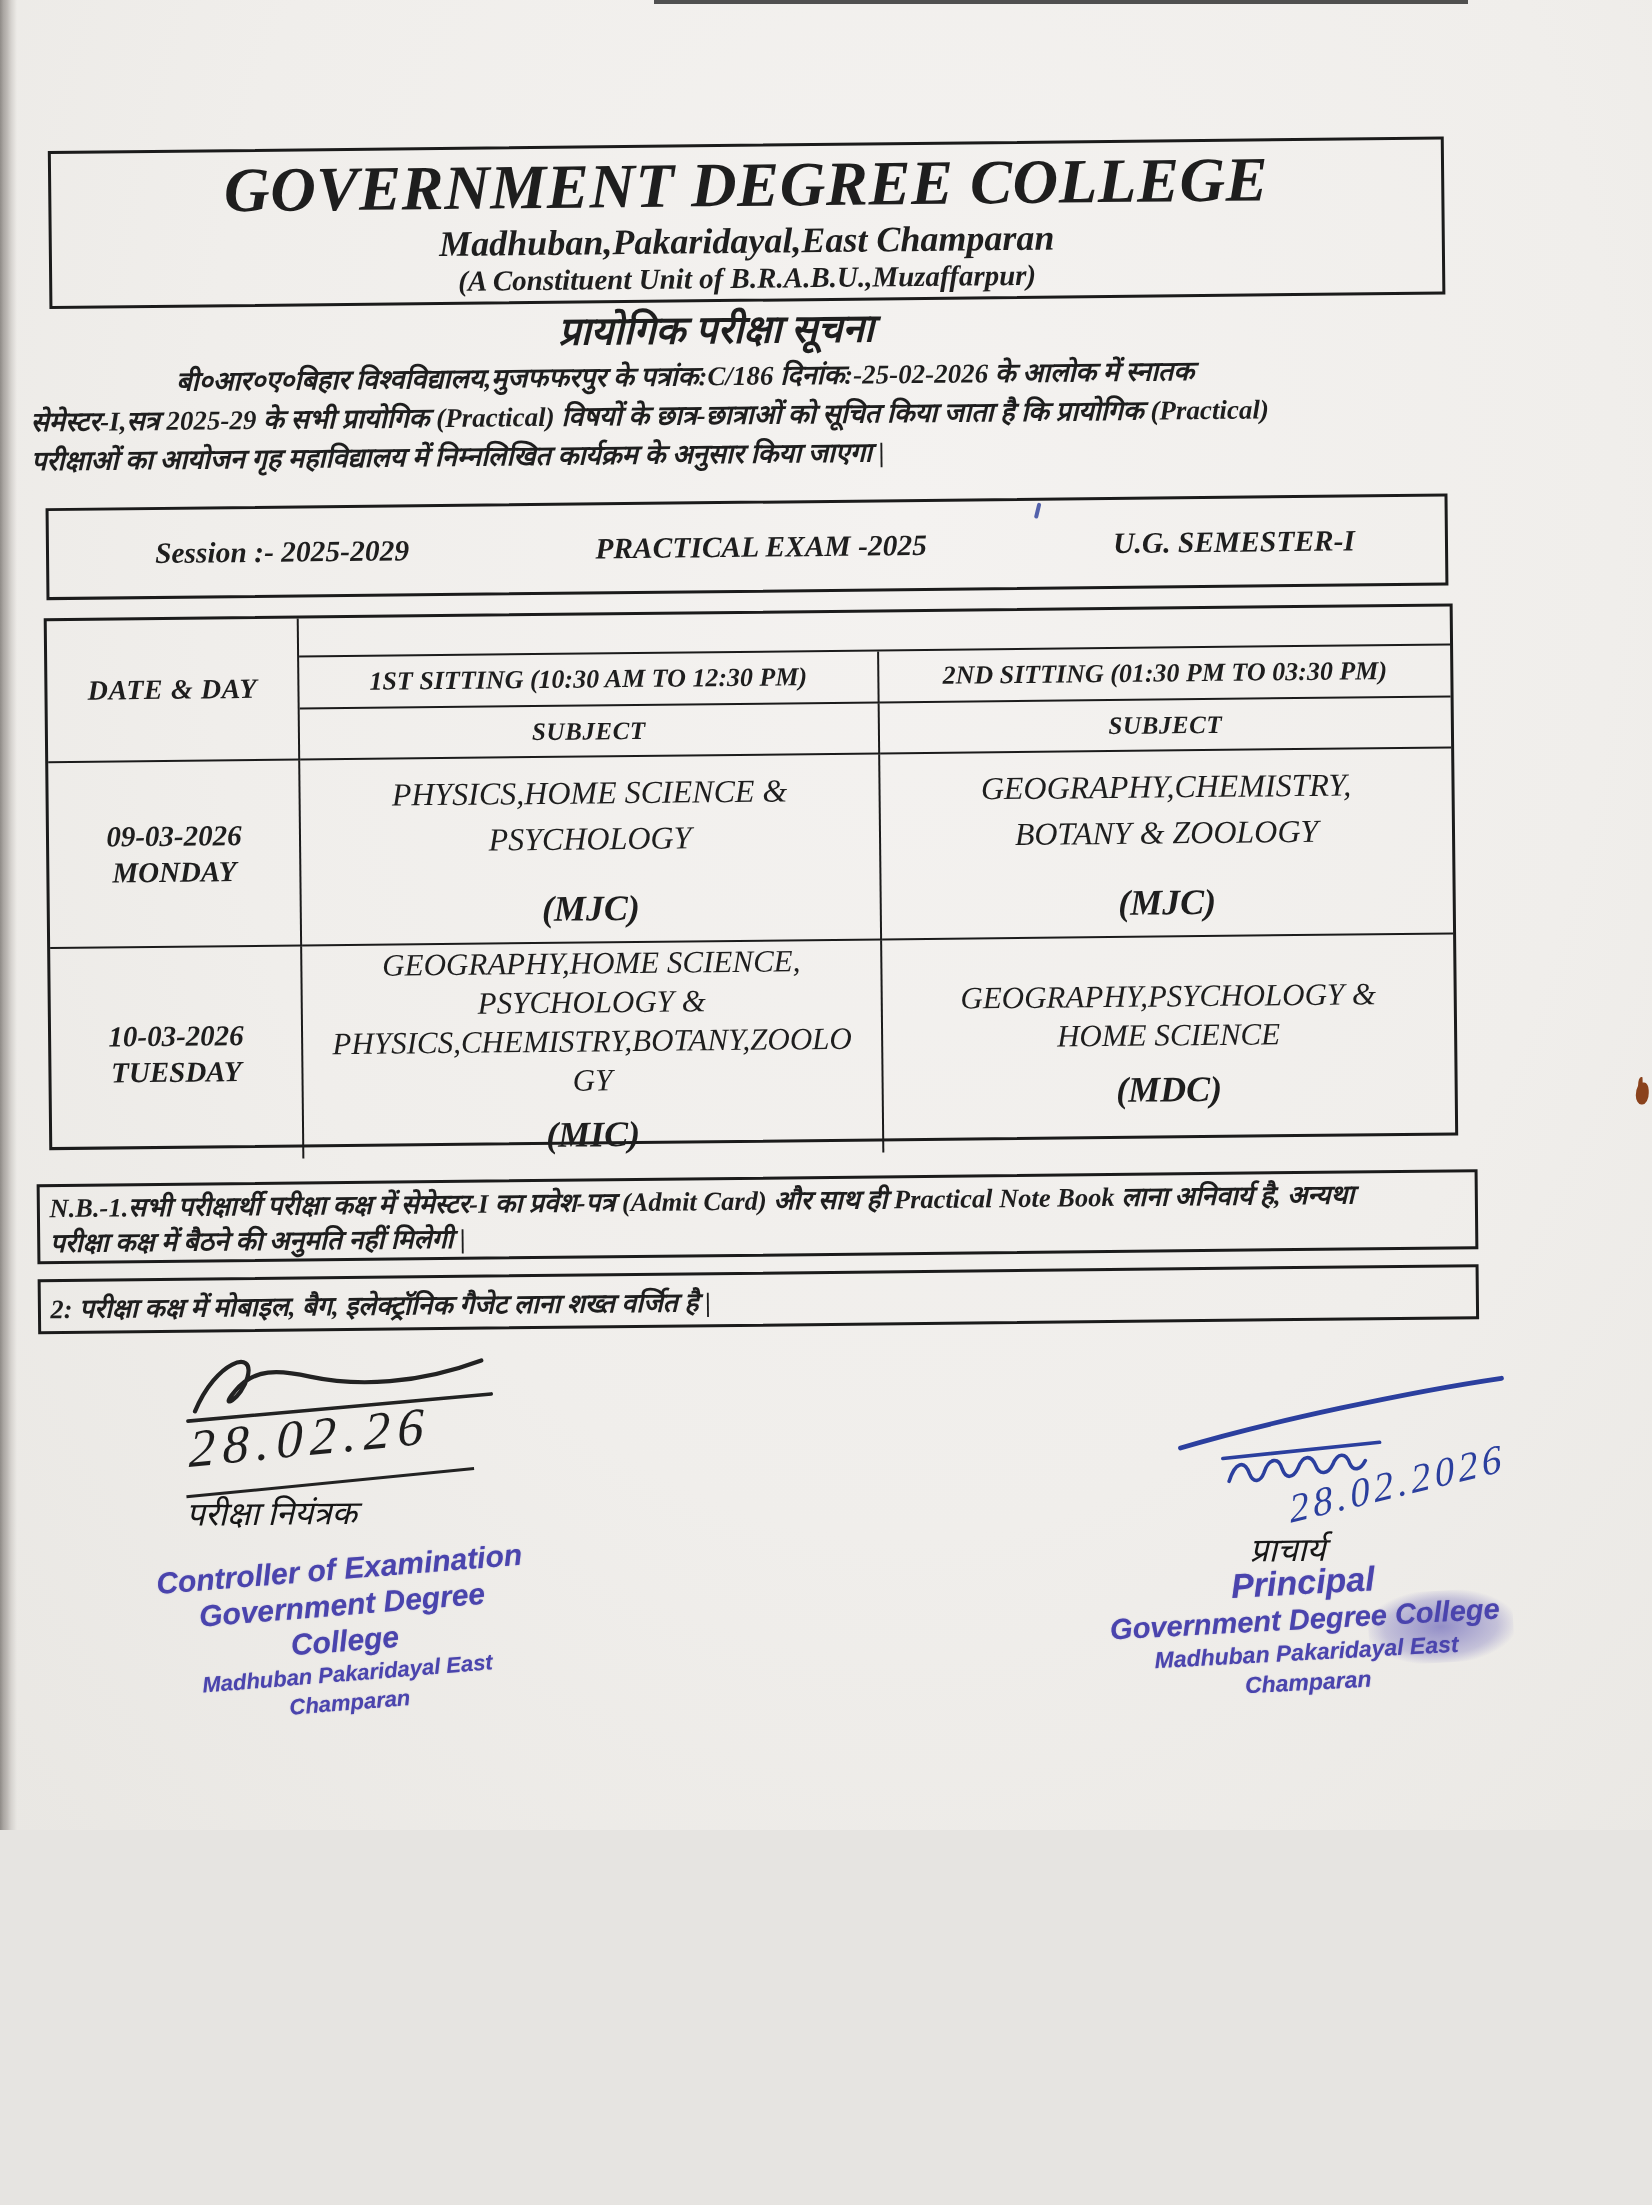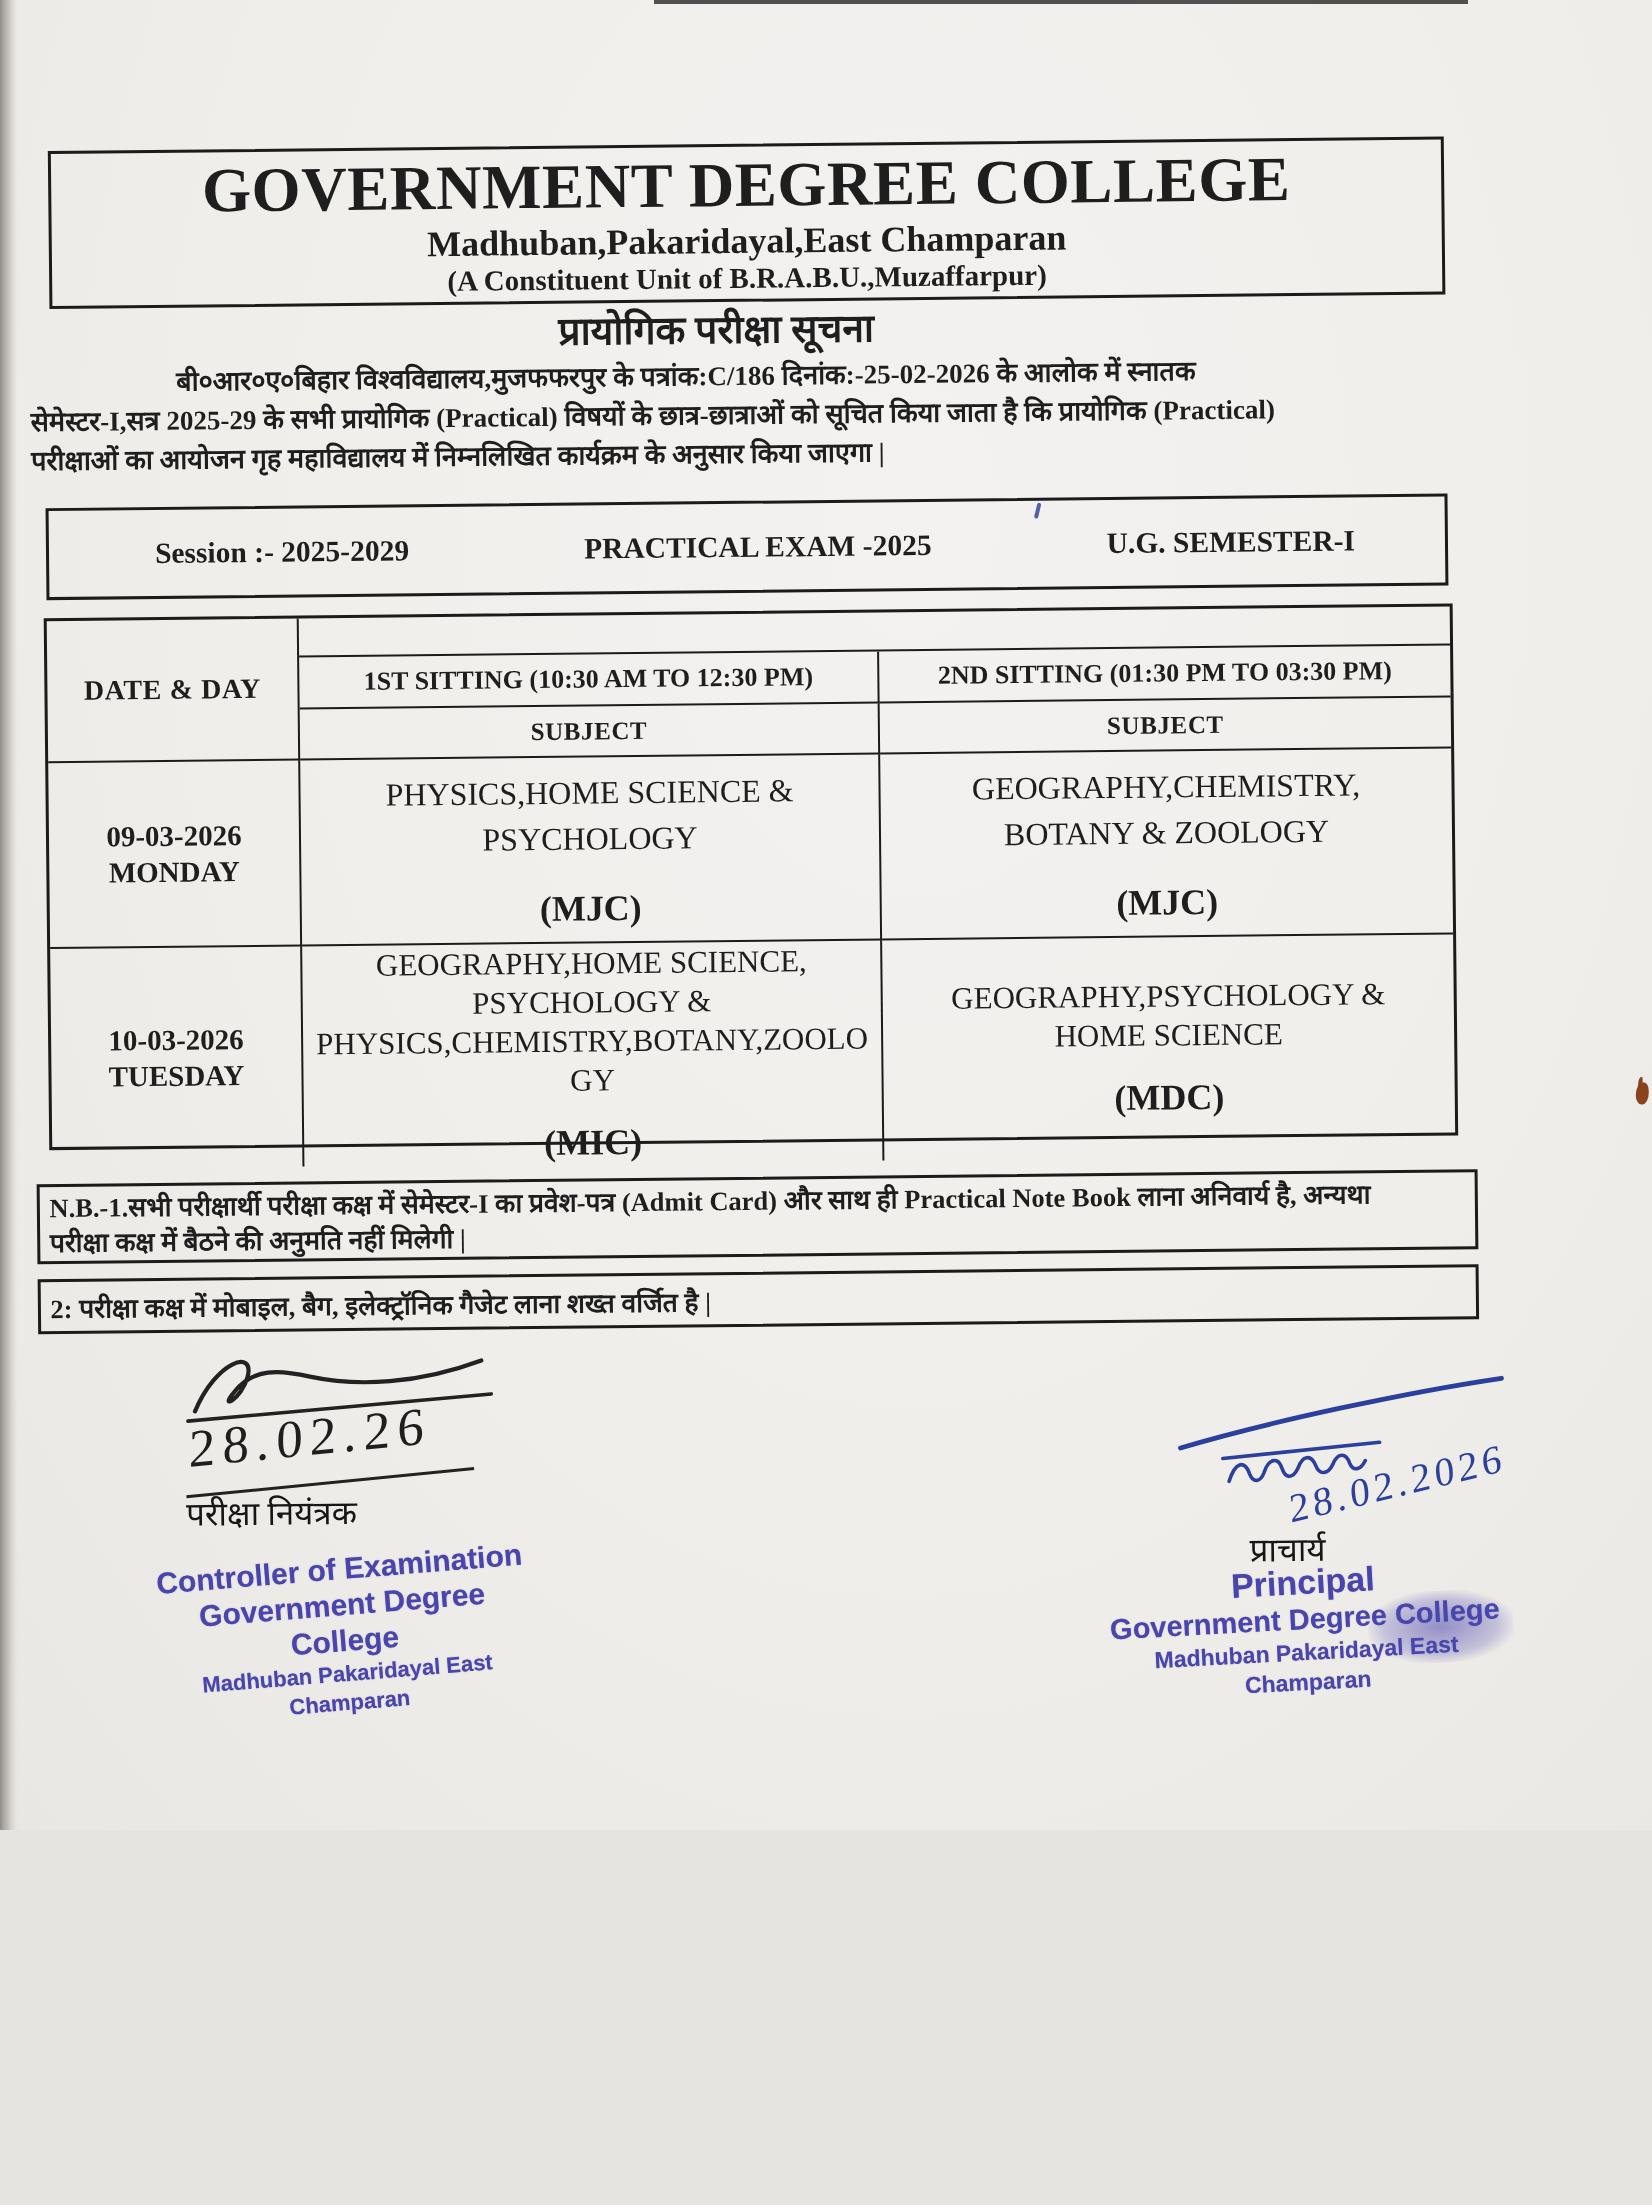--- a/index.html
+++ b/index.html
@@ -6,20 +6,21 @@
   html,body{margin:0;padding:0;}
   body{
     width:1652px;height:2205px;overflow:hidden;
     background:#e6e4e1;
     font-family:"Liberation Serif","DejaVu Serif",serif;
     color:#1e1e1e;
   }
   .page{
     position:relative;width:1652px;height:1830px;overflow:hidden;
     background:radial-gradient(ellipse at 55% 28%, #f4f2f0 0%, #f0eeeb 55%, #e9e7e3 100%);
+    font-style:italic;
   }
   .scan-edge{
     position:absolute;left:0;top:0;width:17px;height:100%;
     background:linear-gradient(90deg,#8f8b87 0px,#aba7a3 3.6px,#bdb9b5 7.2px,#d5d2ce 11px,rgba(240,238,235,0) 17px);
     z-index:5;
   }
   .scan-top-line{
     position:absolute;left:654px;top:0;width:814px;height:3.6px;
     background:#343434;opacity:.85;z-index:5;
   }
@@ -73,21 +74,21 @@
   .c-r1s1{grid-area:4/2/5/3;}
   .c-r1s2{grid-area:4/3/5/4;}
   .c-r2date{grid-area:5/1/6/2;}
   .c-r2s1{grid-area:5/2/6/3;}
   .c-r2s2{grid-area:5/3/6/4;}
   .datecell{flex-direction:column;font-size:29px;font-weight:bold;line-height:36px;}
   .subjcell{flex-direction:column;}
   .subj-lines{white-space:pre-line;font-size:32px;line-height:46px;}
   .subj-lines.tight{font-size:31px;line-height:39px;}
   .subj-code{font-size:36px;font-weight:bold;margin-top:26.5px;}
-  .subj-code.tight{margin-top:22px;}
+  .subj-code.tight{margin-top:14px;}
 
   
   .nb-box{
     position:absolute;left:35px;top:1176px;width:1441px;height:80px;
     border:3px solid #1b1b1b;box-sizing:border-box;padding:3.6px 9.6px;
     font-size:26.5px;font-weight:bold;line-height:35px;white-space:pre-line;
   }
   .note2-box{
     position:absolute;left:35px;top:1271px;width:1441px;height:55px;
     border:3px solid #1b1b1b;box-sizing:border-box;padding:8.4px 9.6px;

